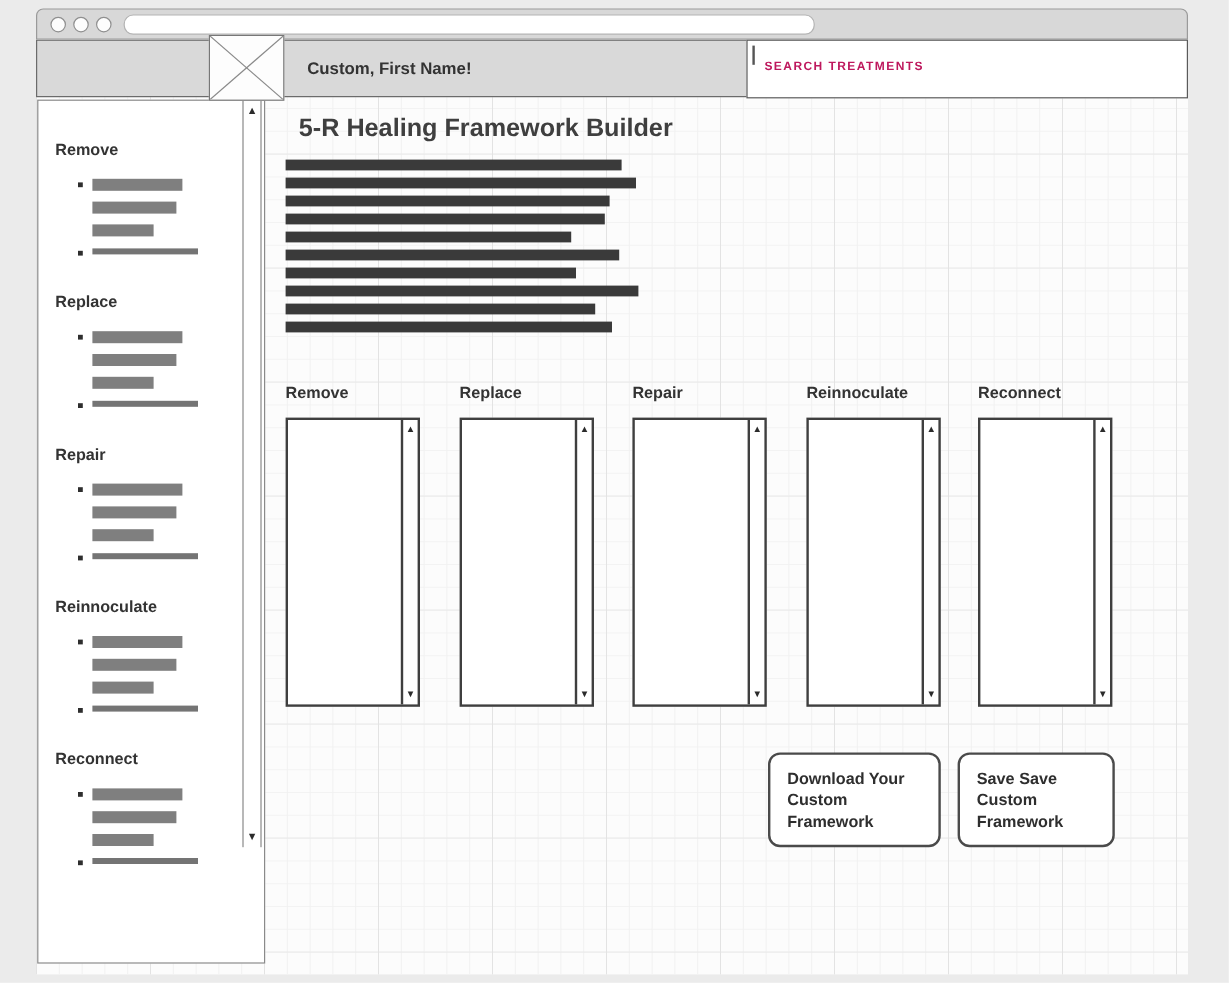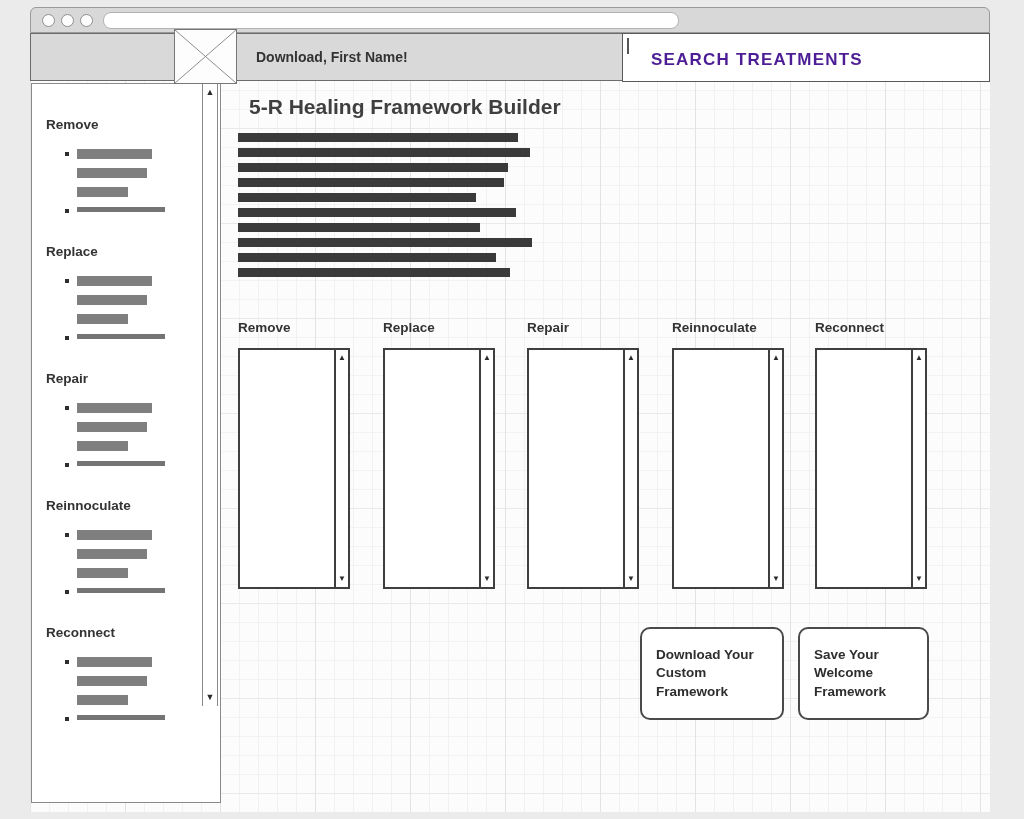--- a/index.html
+++ b/index.html
@@ -60,22 +60,22 @@
     font-size:14px; font-weight:bold; color:#333;
   }
   .search {
     position:absolute; left:592px; top:0; width:368px; height:49px;
     background:#ffffff; border:1px solid #5a5a5a; z-index:2;
   }
   .caret {
     position:absolute; left:4px; top:4px; width:2px; height:16px; background:#555;
   }
   .search-ph {
-    position:absolute; left:28px; top:16px;
-    font-size:17px; font-weight:bold; letter-spacing:1.2px; color:#4c1d95;
+    position:absolute; left:14px; top:16px;
+    font-size:10px; font-weight:bold; letter-spacing:1.2px; color:#be185d;
   }
 
   
   .sidebar {
     position:absolute; left:1px; top:50px; width:190px; height:720px;
     background:#ffffff; border:1px solid #8a8a8a; z-index:1;
   }
   .sidebar-content { position:absolute; left:0; top:0; width:172px; padding:33px 0 0 14px; }
   .sb-group { margin-bottom:32px; }
   .sb-heading { font-size:13.5px; font-weight:bold; color:#333; margin:0 0 17px 0; }
@@ -120,21 +120,21 @@
     position:absolute; right:0; top:0; width:14px; height:100%;
     border-left:2px solid #3f3f3f;
     display:flex; flex-direction:column; justify-content:space-between; align-items:center;
   }
   .box-scroll .arr { font-size:8px; }
   .box-scroll .arr.up { padding-top:4px; }
   .box-scroll .arr.dn { padding-bottom:4px; }
 
   
   .cta {
-    position:absolute; top:594px; height:93px;
+    position:absolute; top:594px; height:79px;
     background:#ffffff; border:2px solid #4a4a4a; border-radius:10px;
     font-family:"Liberation Sans", sans-serif;
     font-size:13.5px; font-weight:bold; color:#2e2e2e;
     text-align:left; padding:11px 8px 11px 14px; line-height:1.35;
     cursor:pointer;
   }
   .cta.download { left:610px; width:144px; }
   .cta.save { left:768px; width:131px; }
 </style>
 </head>
@@ -148,21 +148,21 @@
         <span class="dot"></span>
         <span class="dot"></span>
         <span class="dot"></span>
       </div>
       <div class="urlbar"></div>
     </div>
 
     <div class="page">
 
       <div class="appheader">
-        <div class="welcome">Download, First Name!</div>
+        <div class="welcome">Custom, First Name!</div>
       </div>
 
       <div class="avatar">
         <svg viewBox="0 0 63 55" preserveAspectRatio="none">
           <line x1="0" y1="0" x2="63" y2="55" stroke="#8a8a8a" stroke-width="1"></line>
           <line x1="63" y1="0" x2="0" y2="55" stroke="#8a8a8a" stroke-width="1"></line>
         </svg>
       </div>
 
       <div class="search">
@@ -331,17 +331,17 @@
             <div class="listbox">
               <div class="box-scroll">
                 <span class="arr up">▲</span>
                 <span class="arr dn">▼</span>
               </div>
             </div>
           </div>
         </div>
 
       <button class="cta download">Download Your Custom Framework</button>
-      <button class="cta save">Save Your Welcome Framework</button>
+      <button class="cta save">Save Save Custom Framework</button>
 
     </div>
   </div>
 </div>
 
 </body></html>

